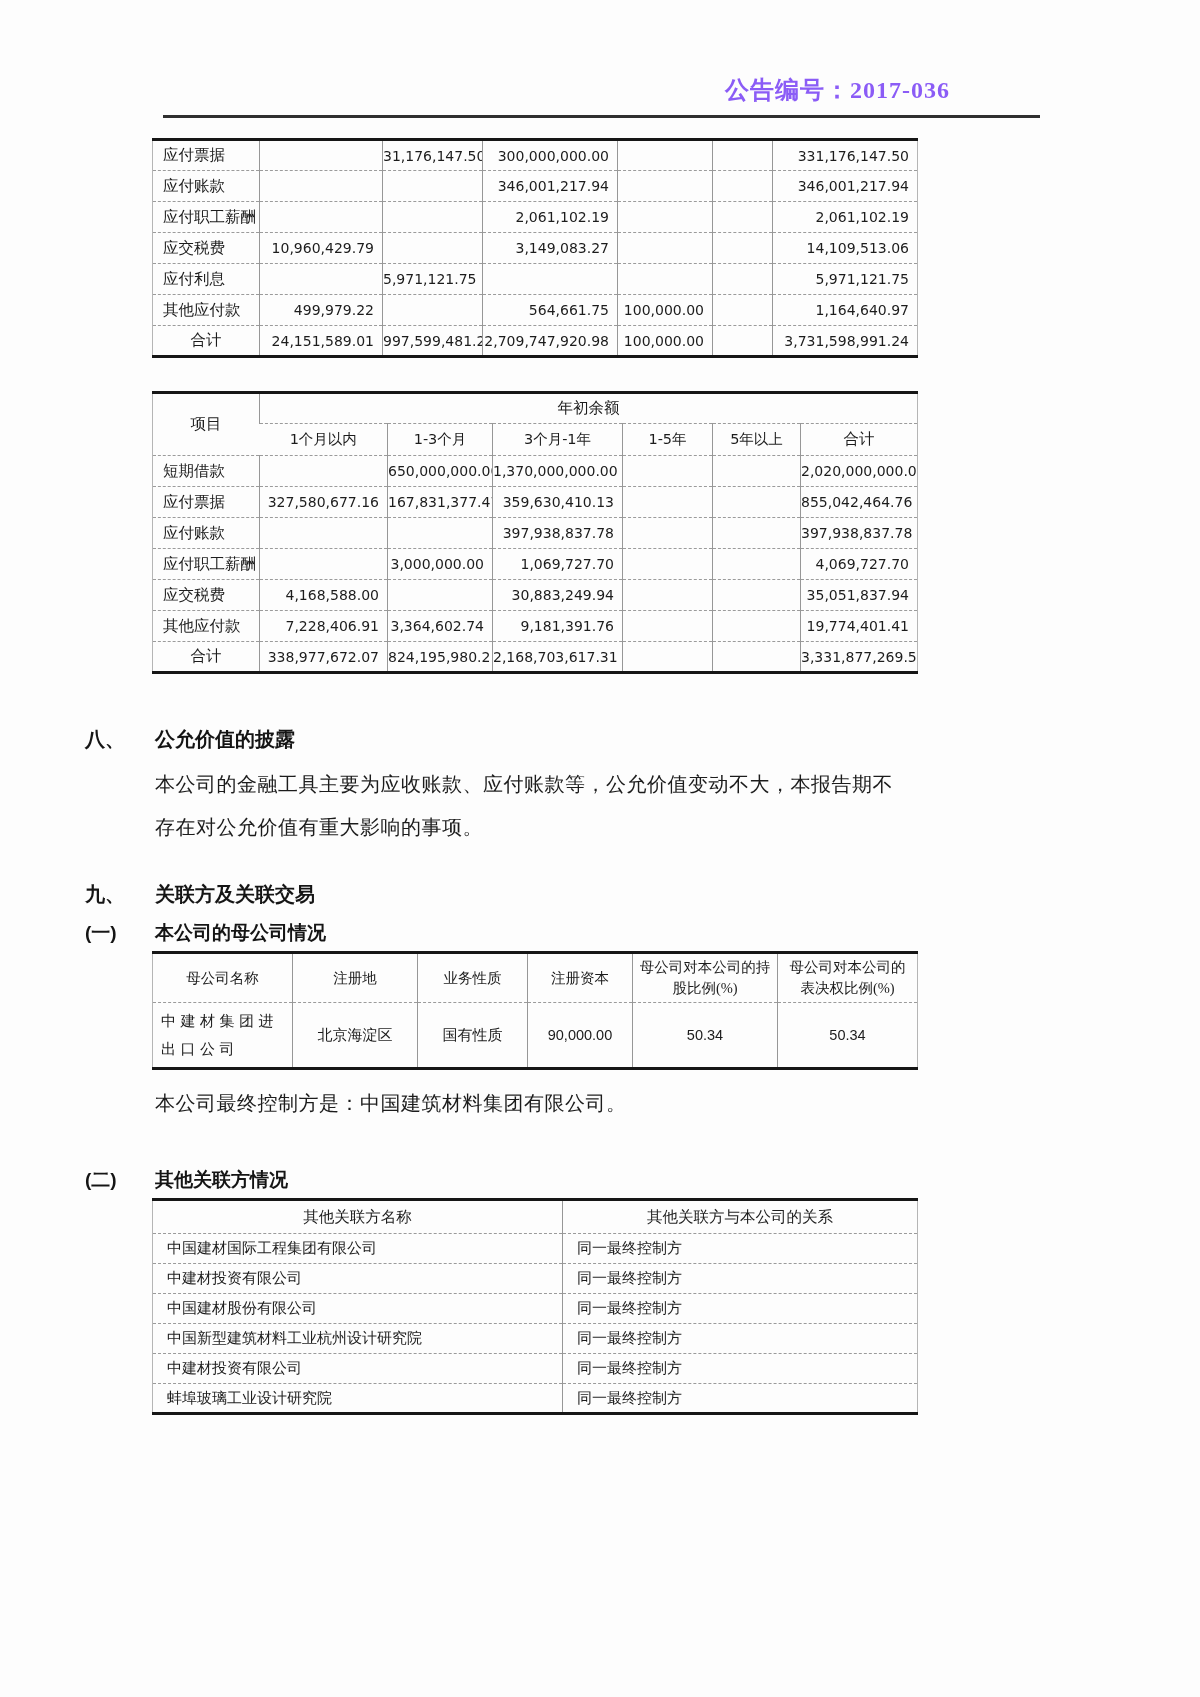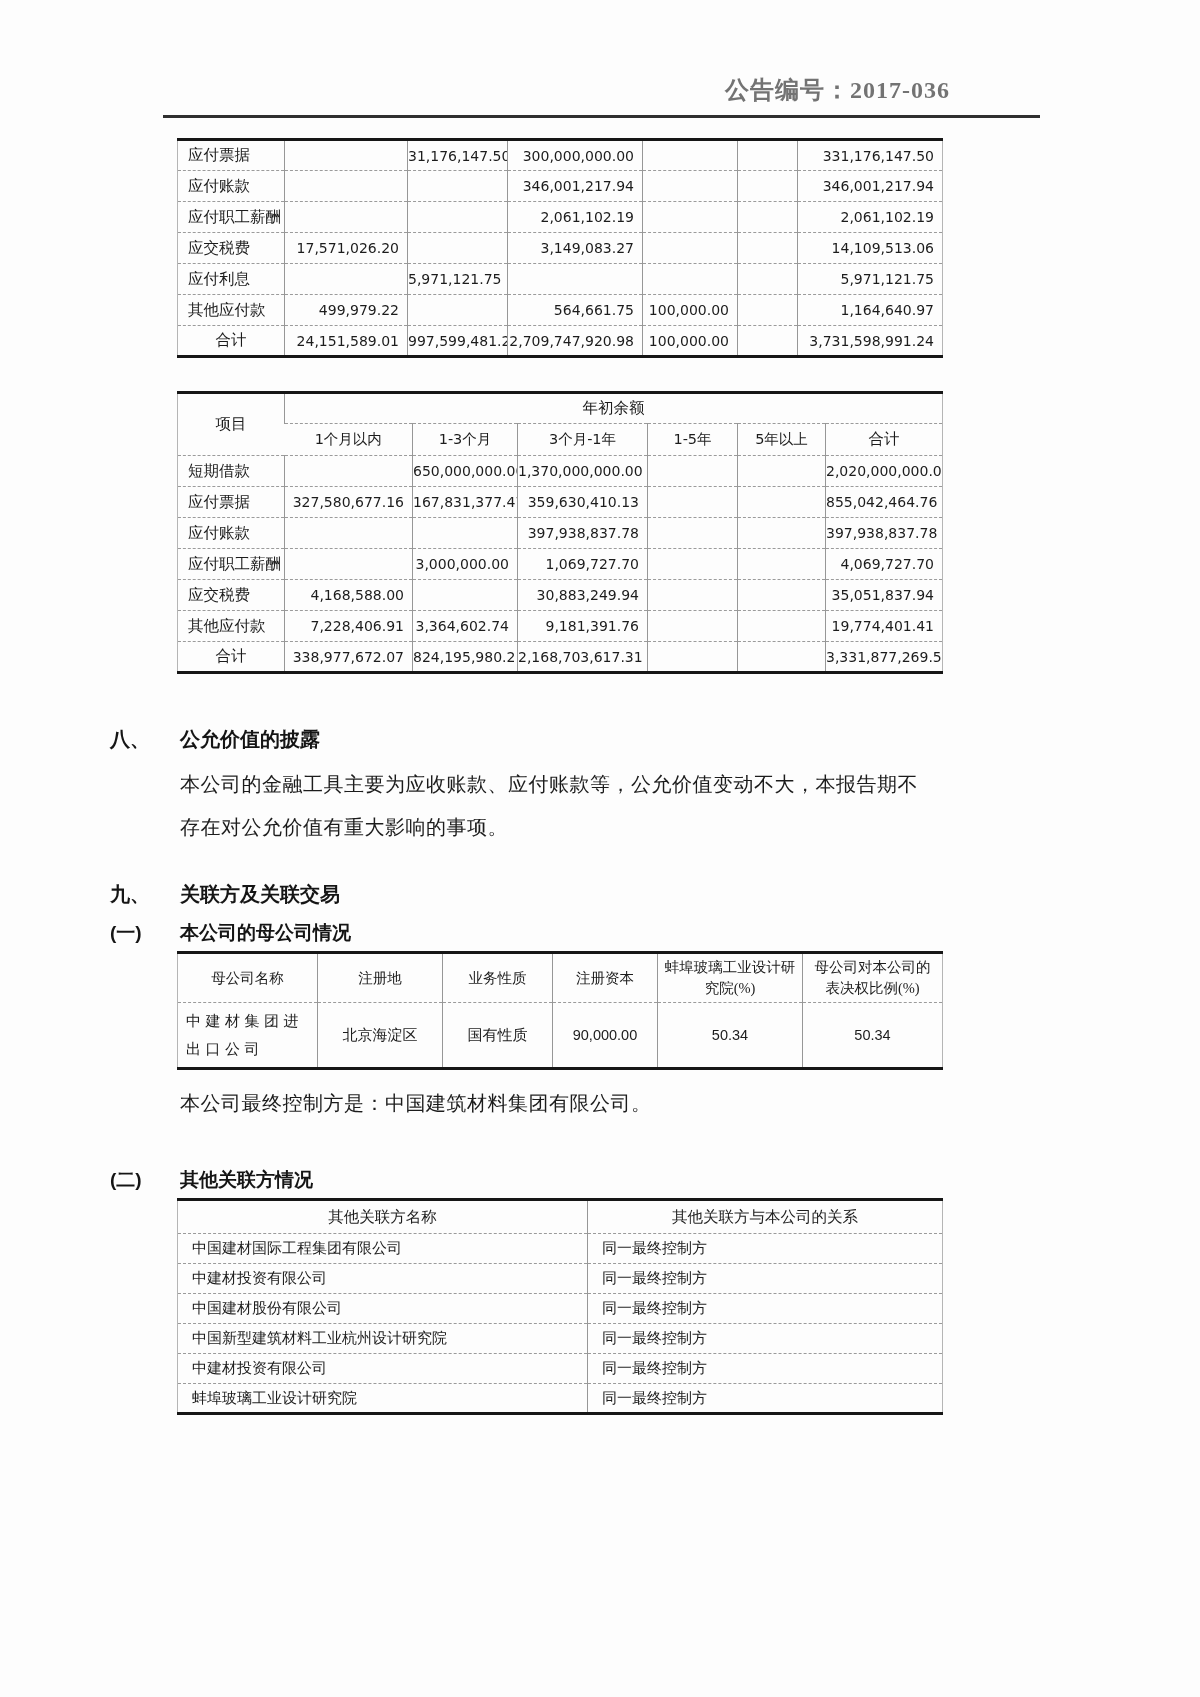--- a/index.html
+++ b/index.html
@@ -4,24 +4,24 @@
 <style>
   * { margin:0; padding:0; box-sizing:border-box; }
   html,body { background:#ffffff; }
   .page {
     width:1200px; height:1697px; background:#fdfdfd; position:relative; overflow:hidden;
     font-family:"Liberation Serif","DejaVu Serif",serif; color:#1c1c1c;
   }
   .doc-header { padding-top:74px; }
   .doc-code {
     text-align:right; padding-right:250px; font-weight:700; font-size:24px;
-    letter-spacing:1px; color:#737373;
+    letter-spacing:1px; color:#8b5cf6;
   }
   .header-rule { margin:9px 0 0 163px; width:877px; border:none; border-top:3px solid #2f2f2f; }
-  .content { padding-left:110px; }
+  .content { padding-left:85px; }
 
   table { border-collapse:collapse; table-layout:fixed; }
   .fin-table {
     margin-left:67px; width:765px;
     border-top:3px solid #161616; border-bottom:3px solid #161616;
     border-left:1px solid #b5b5b5; border-right:1px solid #b5b5b5;
   }
   .fin-table td, .fin-table th { overflow:hidden; white-space:nowrap; font-weight:normal; }
   .fin-table td:not(:first-child), .fin-table th:not(:first-child) { border-left:1px solid #979797; }
   .fin-table tr + tr td, .fin-table tr + tr th { border-top:1px dashed #9b9b9b; }
@@ -110,21 +110,21 @@
           <td class="lbl">应付职工薪酬</td>
           <td class="num"></td>
           <td class="num"></td>
           <td class="num">2,061,102.19</td>
           <td class="num"></td>
           <td class="num"></td>
           <td class="num">2,061,102.19</td>
         </tr>
         <tr>
           <td class="lbl">应交税费</td>
-          <td class="num">17,571,026.20</td>
+          <td class="num">10,960,429.79</td>
           <td class="num"></td>
           <td class="num">3,149,083.27</td>
           <td class="num"></td>
           <td class="num"></td>
           <td class="num">14,109,513.06</td>
         </tr>
         <tr>
           <td class="lbl">应付利息</td>
           <td class="num"></td>
           <td class="num">5,971,121.75</td>
@@ -270,21 +270,21 @@
         <col style="width:105px">
           <col style="width:145px">
           <col style="width:140px">
       </colgroup>
       <tbody>
         <tr class="ph">
           <th>母公司名称</th>
           <th>注册地</th>
           <th>业务性质</th>
           <th>注册资本</th>
-          <th>蚌埠玻璃工业设计研究院(%)</th>
+          <th>母公司对本公司的持股比例(%)</th>
           <th>母公司对本公司的表决权比例(%)</th>
         </tr>
         <tr class="pd">
           <td class="pname">中建材集团进出口公司</td>
           <td>北京海淀区</td>
           <td>国有性质</td>
           <td class="pnum">90,000.00</td>
           <td class="pnum">50.34</td>
           <td class="pnum">50.34</td>
         </tr>

